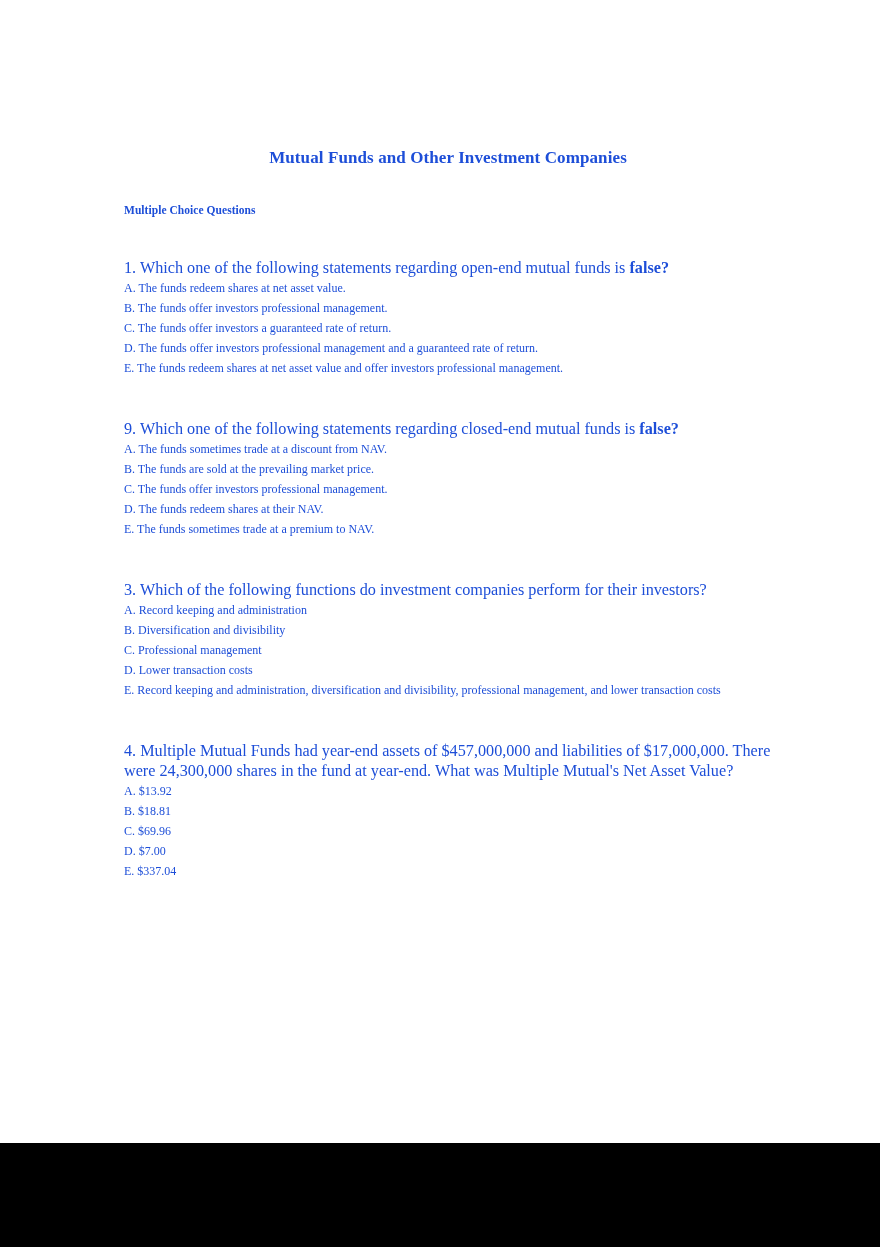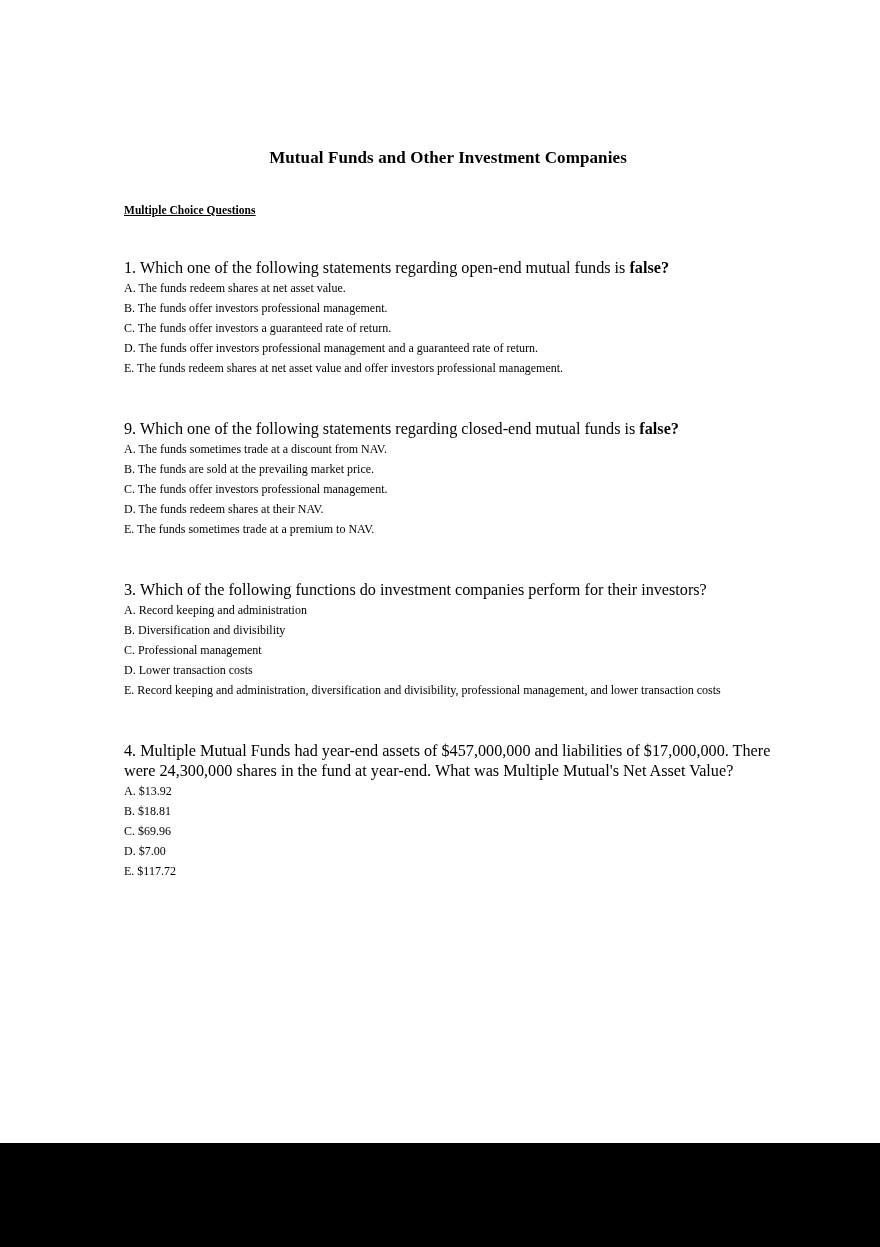--- a/index.html
+++ b/index.html
@@ -8,21 +8,21 @@
     background: #ffffff;
   }
 
   .page {
     position: relative;
     width: 880px;
     height: 1247px;
     background: #ffffff;
     overflow: hidden;
     font-family: "Liberation Serif", "DejaVu Serif", serif;
-    color: #000000;
+    color: #1d4ed8;
   }
 
   .content {
     position: absolute;
     left: 124px;
     top: 0;
     width: 648px;
   }
 
   .doc-title {
@@ -35,21 +35,20 @@
     letter-spacing: 0.1px;
   }
 
   .section-label {
     font-size: 11.5px;
     font-weight: bold;
     line-height: 14px;
     margin: 0;
     padding-top: 35px;
     letter-spacing: 0.05px;
-    text-decoration: underline;
   }
 
   .question-block {
     margin: 0;
     padding-top: 41px;
   }
 
   .question-block.first {
     padding-top: 41px;
   }
@@ -118,20 +117,20 @@
       <p class="q-option">D. Lower transaction costs</p>
       <p class="q-option">E. Record keeping and administration, diversification and divisibility, professional management, and lower transaction costs</p>
     </div>
 
     <div class="question-block">
       <p class="q-stem"><span>4. Multiple Mutual Funds had year-end assets of $457,000,000 and liabilities of $17,000,000. There were 24,300,000 shares in the fund at year-end. What was Multiple Mutual's Net Asset Value?</span><b></b></p>
       <p class="q-option">A. $13.92</p>
       <p class="q-option">B. $18.81</p>
       <p class="q-option">C. $69.96</p>
       <p class="q-option">D. $7.00</p>
-      <p class="q-option">E. $117.72</p>
+      <p class="q-option">E. $337.04</p>
     </div>
 
   </div>
 
   <div class="bottom-band"></div>
 
 </div>
 
 </body></html>

